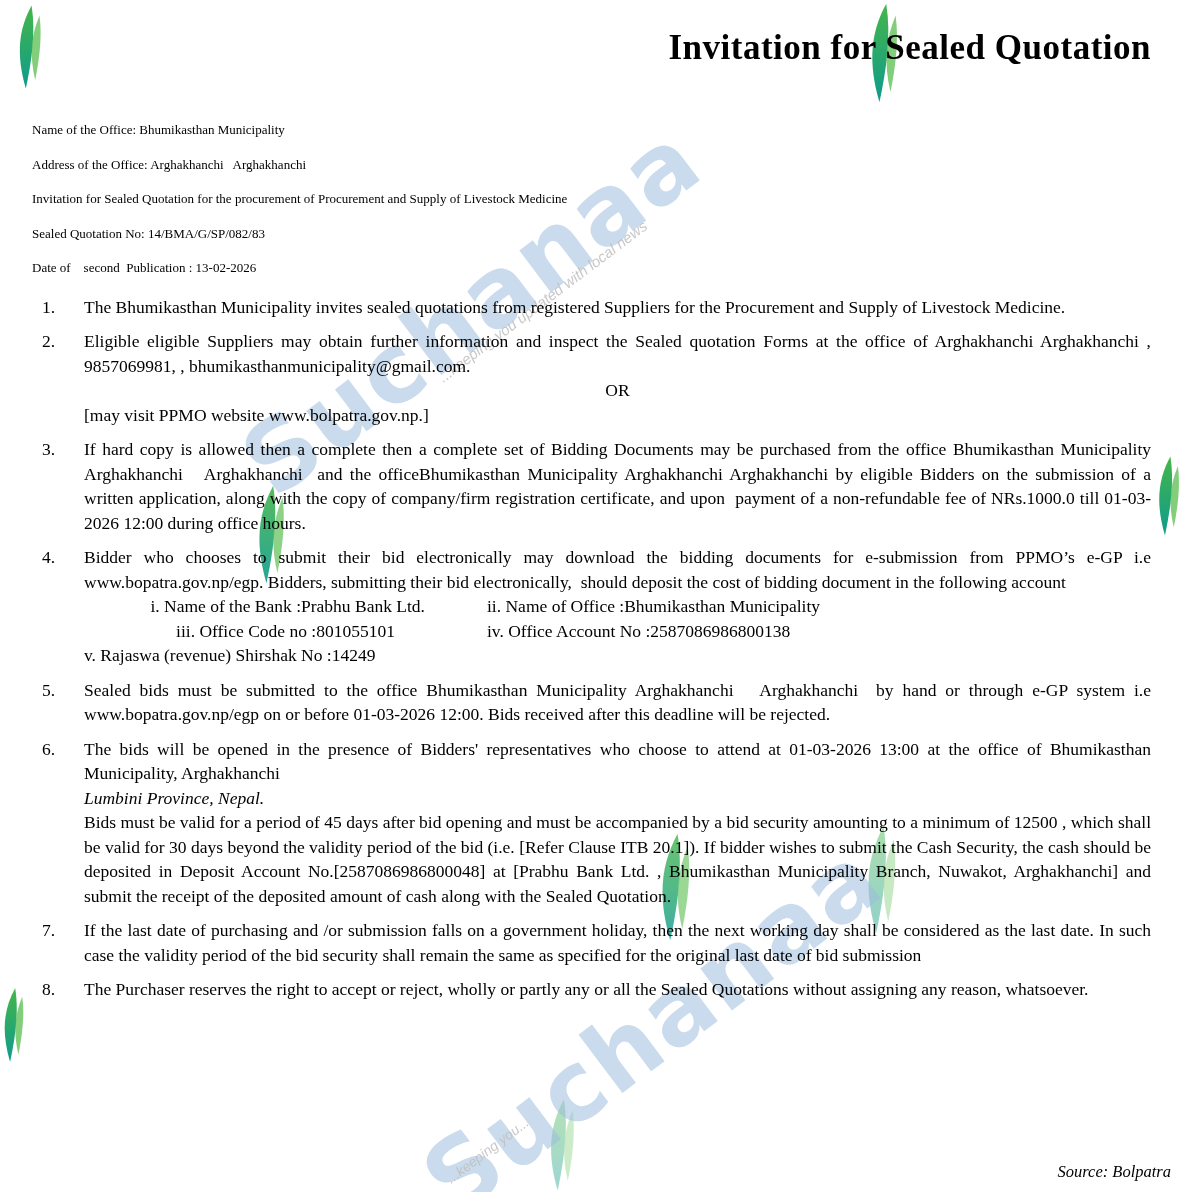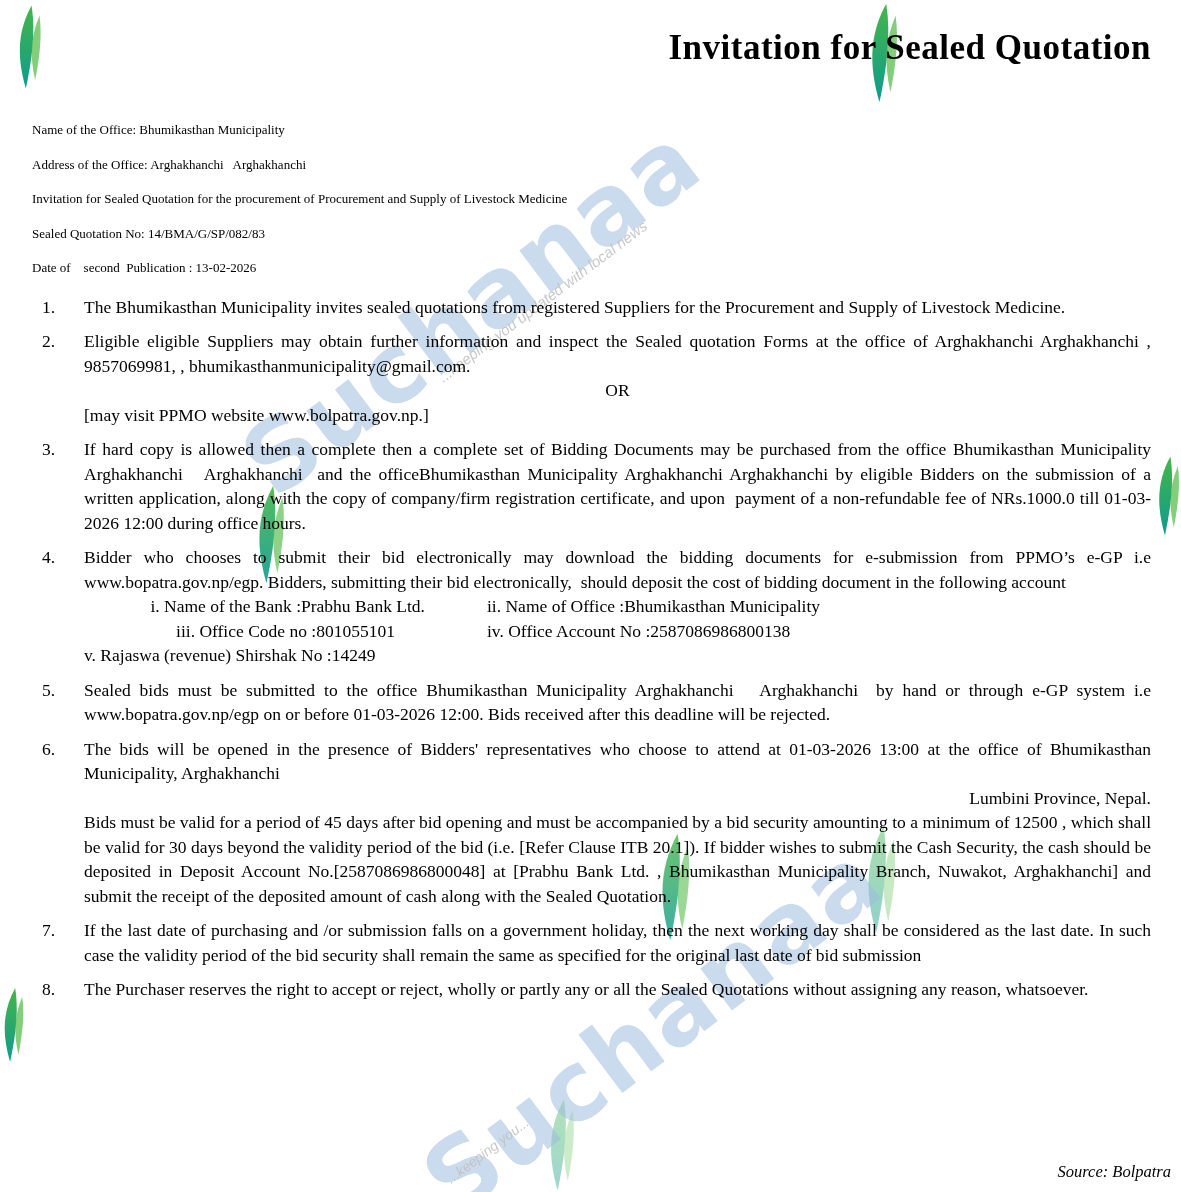--- a/index.html
+++ b/index.html
@@ -183,21 +183,21 @@
         <span class="num">5.</span>
         <div class="item-body">
           <p>Sealed bids must be submitted to the office Bhumikasthan Municipality Arghakhanchi &nbsp; Arghakhanchi &nbsp;by hand or through e-GP system i.e www.bopatra.gov.np/egp on or before 01-03-2026 12:00. Bids received after this deadline will be rejected.</p>
         </div>
       </div>
 
       <div class="list-item">
         <span class="num">6.</span>
         <div class="item-body">
           <p>The bids will be opened in the presence of Bidders' representatives who choose to attend at 01-03-2026 13:00 at the office of Bhumikasthan Municipality, Arghakhanchi</p>
-          <p style="text-align:right;">Lumbini Province, Nepal.</p>
+          <p style="text-align:left;font-style:italic;">Lumbini Province, Nepal.</p>
           <p>Bids must be valid for a period of 45 days after bid opening and must be accompanied by a bid security amounting to a minimum of 12500 , which shall be valid for 30 days beyond the validity period of the bid (i.e. [Refer Clause ITB 20.1]). If bidder wishes to submit the Cash Security, the cash should be deposited in Deposit Account No.[2587086986800048] at [Prabhu Bank Ltd. , Bhumikasthan Municipality Branch, Nuwakot, Arghakhanchi] and submit the receipt of the deposited amount of cash along with the Sealed Quotation.</p>
         </div>
       </div>
 
       <div class="list-item">
         <span class="num">7.</span>
         <div class="item-body">
           <p>If the last date of purchasing and /or submission falls on a government holiday, then the next working day shall be considered as the last date. In such case the validity period of the bid security shall remain the same as specified for the original last date of bid submission</p>
         </div>
       </div>

